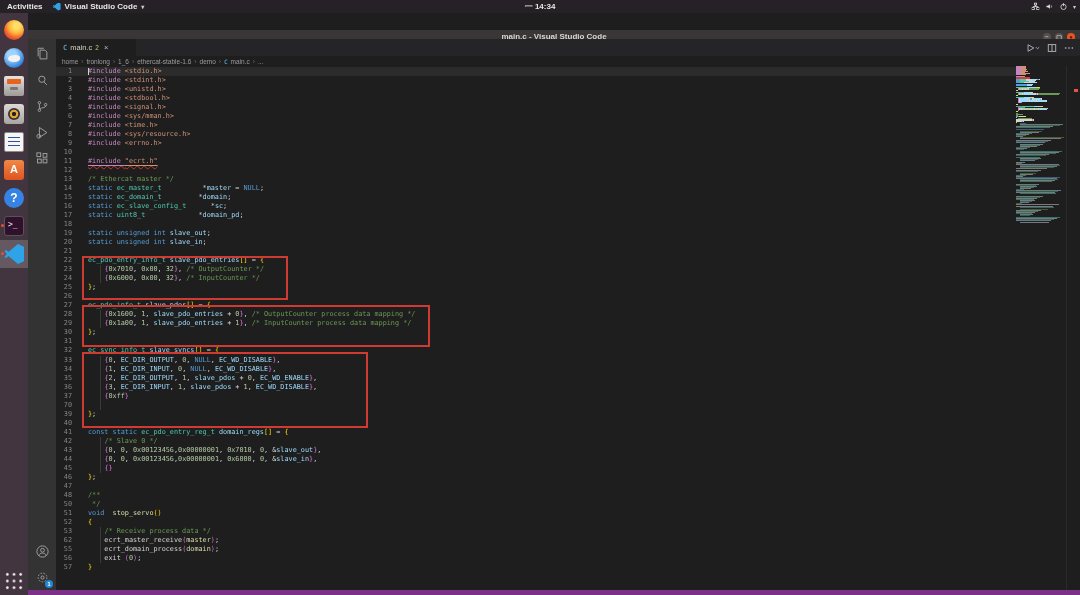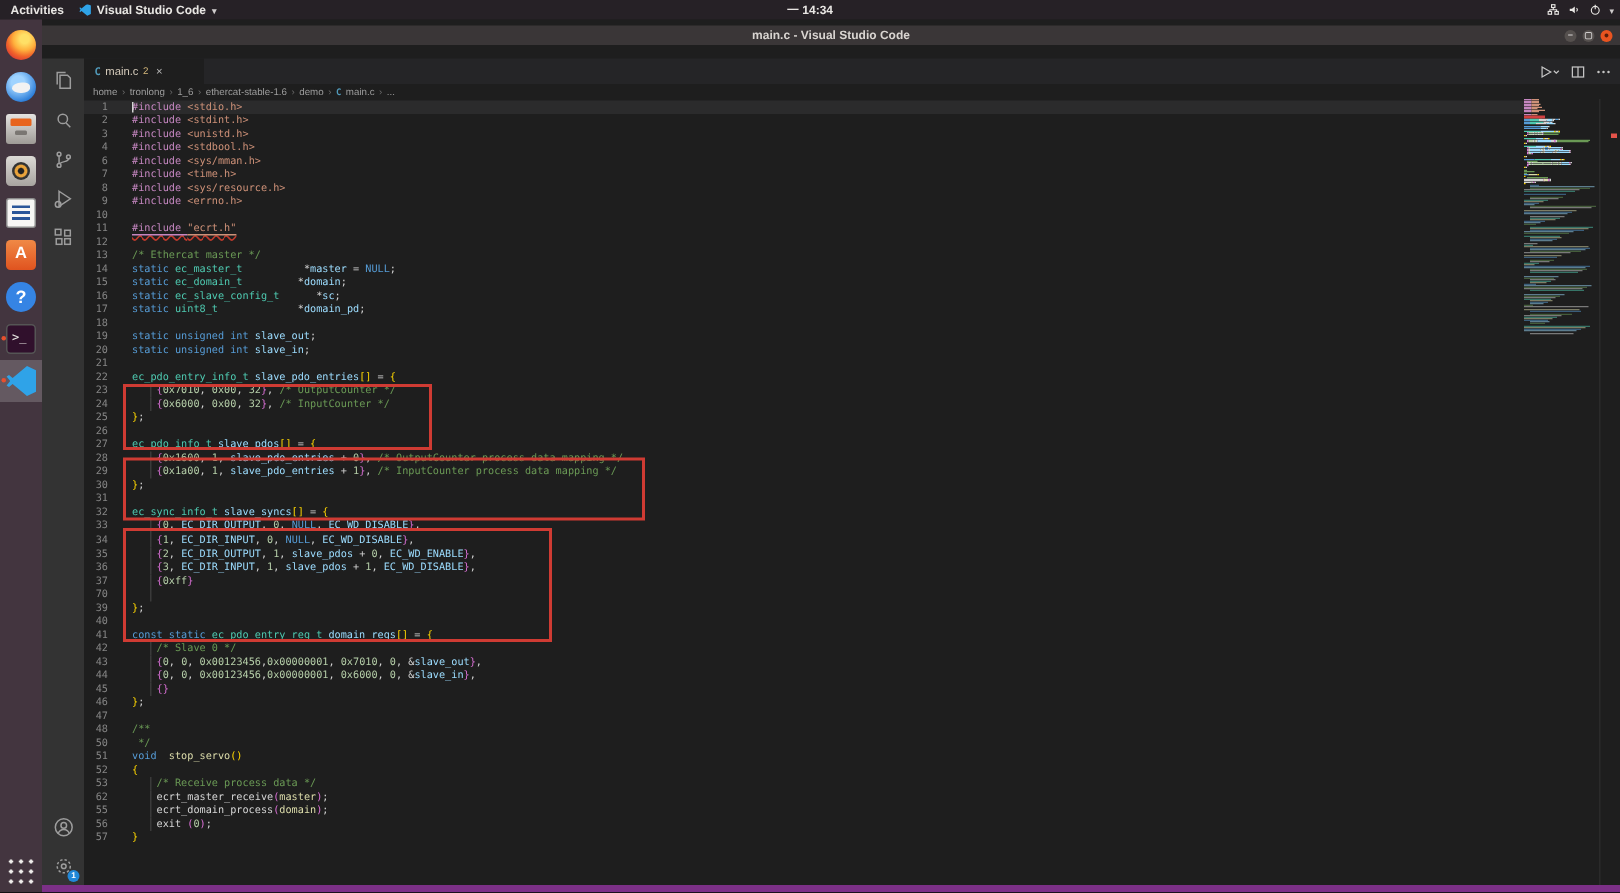--- a/index.html
+++ b/index.html
@@ -44,21 +44,21 @@
   .ic-help .glyph{background:#3584e4;border-radius:50%;}
   .ic-help .glyph::after{content:"?";position:absolute;left:0;right:0;top:2.5px;text-align:center;color:#fff;font-size:12px;font-weight:bold;}
   .ic-terminal .glyph{background:#30102c;border-radius:3px;border:1px solid #555;}
   .ic-terminal .glyph::after{content:">_";position:absolute;left:3px;top:3px;color:#e8e6e3;font-size:8px;font-family:"DejaVu Sans Mono",monospace;}
   .ic-vscode .glyph{background:#2fa3e8;clip-path:polygon(70% 0%,100% 14%,100% 86%,70% 100%,22% 60%,10% 70%,2% 65%,14% 50%,2% 35%,10% 30%,22% 40%);}
   .dock-spacer{flex:1 1 auto;}
   .ic-show-apps .glyph{background:radial-gradient(#f0eeec 26%,transparent 30%) 0 0/33.4% 33.4%;}
 
   
   .main{position:absolute;left:28px;top:13px;width:1052px;height:582px;background:#1e1e1e;}
-  .titlebar{position:absolute;left:0;top:4px;right:0;height:13px;background:#3a3637;color:#d9d5d1;
+  .titlebar{position:absolute;left:0;top:17px;right:0;height:13px;background:#3a3637;color:#d9d5d1;
     font-size:8px;font-weight:bold;text-align:center;line-height:13px;}
   .win-controls{position:absolute;right:5px;top:2.5px;display:flex;gap:4px;}
   .wc{width:8px;height:8px;border-radius:50%;background:#55504e;color:#cfcccc;font-size:6px;line-height:8px;text-align:center;}
   .wc.close{background:#e95420;color:#5a1d08;}
   .menubar{position:absolute;left:0;top:13px;right:0;height:13px;background:#333036;display:flex;align-items:center;padding-left:6px;}
   .menu-item{color:#d6d3d0;font-size:8px;padding:0 6px;line-height:13px;}
 
   
   .activitybar{position:absolute;left:0;top:26px;bottom:5px;width:28px;background:#333333;display:flex;flex-direction:column;align-items:center;padding-top:2px;}
   .ab-item{width:28px;height:26px;display:flex;align-items:center;justify-content:center;position:relative;}
@@ -278,20 +278,21 @@
           <span>main.c</span>
           <span class="sep">›</span>
           <span>...</span>
         </div>
       <div class="codearea">
         <div class="lines">
             <div class="line cur"><span class="ln">1</span><span class="lc"><span class="c-pp tk">#include </span><span class="c-str tk">&lt;stdio.h&gt;</span></span><i class="caret"></i></div>
             <div class="line"><span class="ln">2</span><span class="lc"><span class="c-pp tk">#include </span><span class="c-str tk">&lt;stdint.h&gt;</span></span></div>
             <div class="line"><span class="ln">3</span><span class="lc"><span class="c-pp tk">#include </span><span class="c-str tk">&lt;unistd.h&gt;</span></span></div>
             <div class="line"><span class="ln">4</span><span class="lc"><span class="c-pp tk">#include </span><span class="c-str tk">&lt;stdbool.h&gt;</span></span></div>
+            <div class="line"><span class="ln">5</span><span class="lc"><span class="c-pp tk">#include </span><span class="c-str tk">&lt;signal.h&gt;</span></span></div>
             <div class="line"><span class="ln">6</span><span class="lc"><span class="c-pp tk">#include </span><span class="c-str tk">&lt;sys/mman.h&gt;</span></span></div>
             <div class="line"><span class="ln">7</span><span class="lc"><span class="c-pp tk">#include </span><span class="c-str tk">&lt;time.h&gt;</span></span></div>
             <div class="line"><span class="ln">8</span><span class="lc"><span class="c-pp tk">#include </span><span class="c-str tk">&lt;sys/resource.h&gt;</span></span></div>
             <div class="line"><span class="ln">9</span><span class="lc"><span class="c-pp tk">#include </span><span class="c-str tk">&lt;errno.h&gt;</span></span></div>
             <div class="line"><span class="ln">10</span><span class="lc"></span></div>
             <div class="line"><span class="ln">11</span><span class="lc err"><span class="c-pp tk">#include </span><span class="c-str tk">"ecrt.h"</span></span></div>
             <div class="line"><span class="ln">12</span><span class="lc"></span></div>
             <div class="line"><span class="ln">13</span><span class="lc"><span class="c-cmt tk">/* Ethercat master */</span></span></div>
             <div class="line"><span class="ln">14</span><span class="lc"><span class="c-kw tk">static </span><span class="c-type tk">ec_master_t</span><span class="c-pun tk">          *</span><span class="c-var tk">master</span><span class="c-pun tk"> = </span><span class="c-kw tk">NULL</span><span class="c-pun tk">;</span></span></div>
             <div class="line"><span class="ln">15</span><span class="lc"><span class="c-kw tk">static </span><span class="c-type tk">ec_domain_t</span><span class="c-pun tk">         *</span><span class="c-var tk">domain</span><span class="c-pun tk">;</span></span></div>

